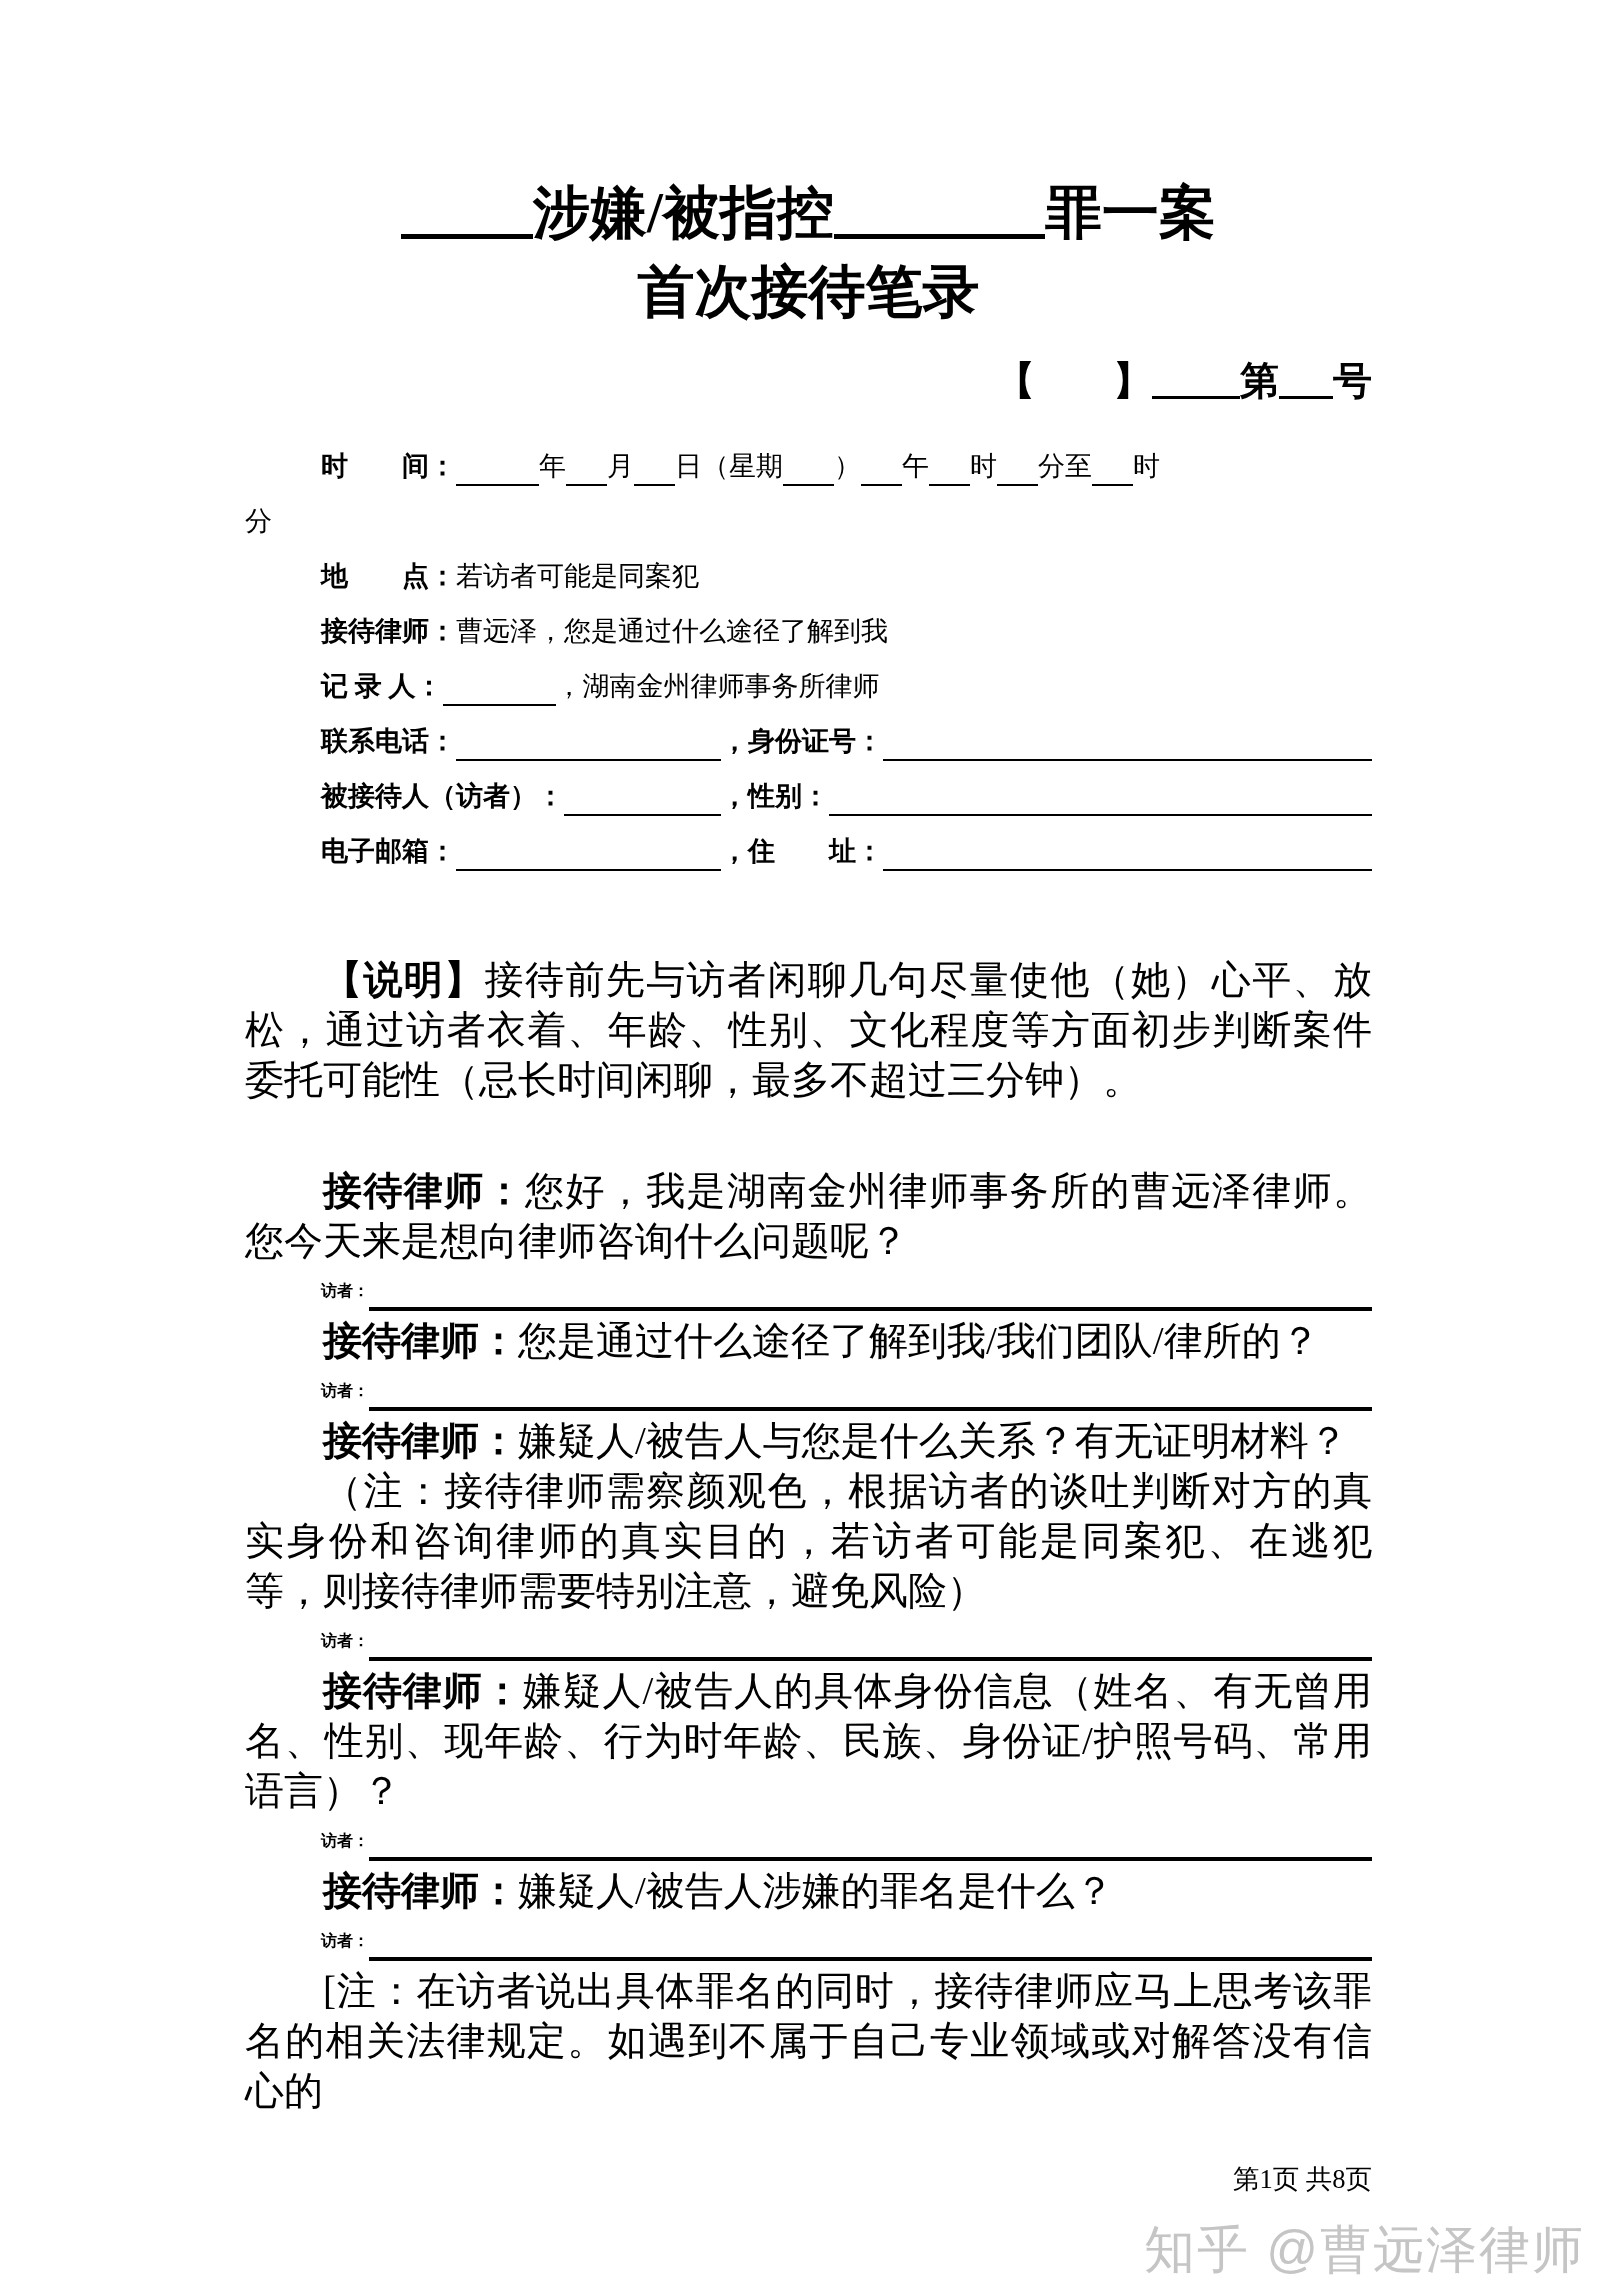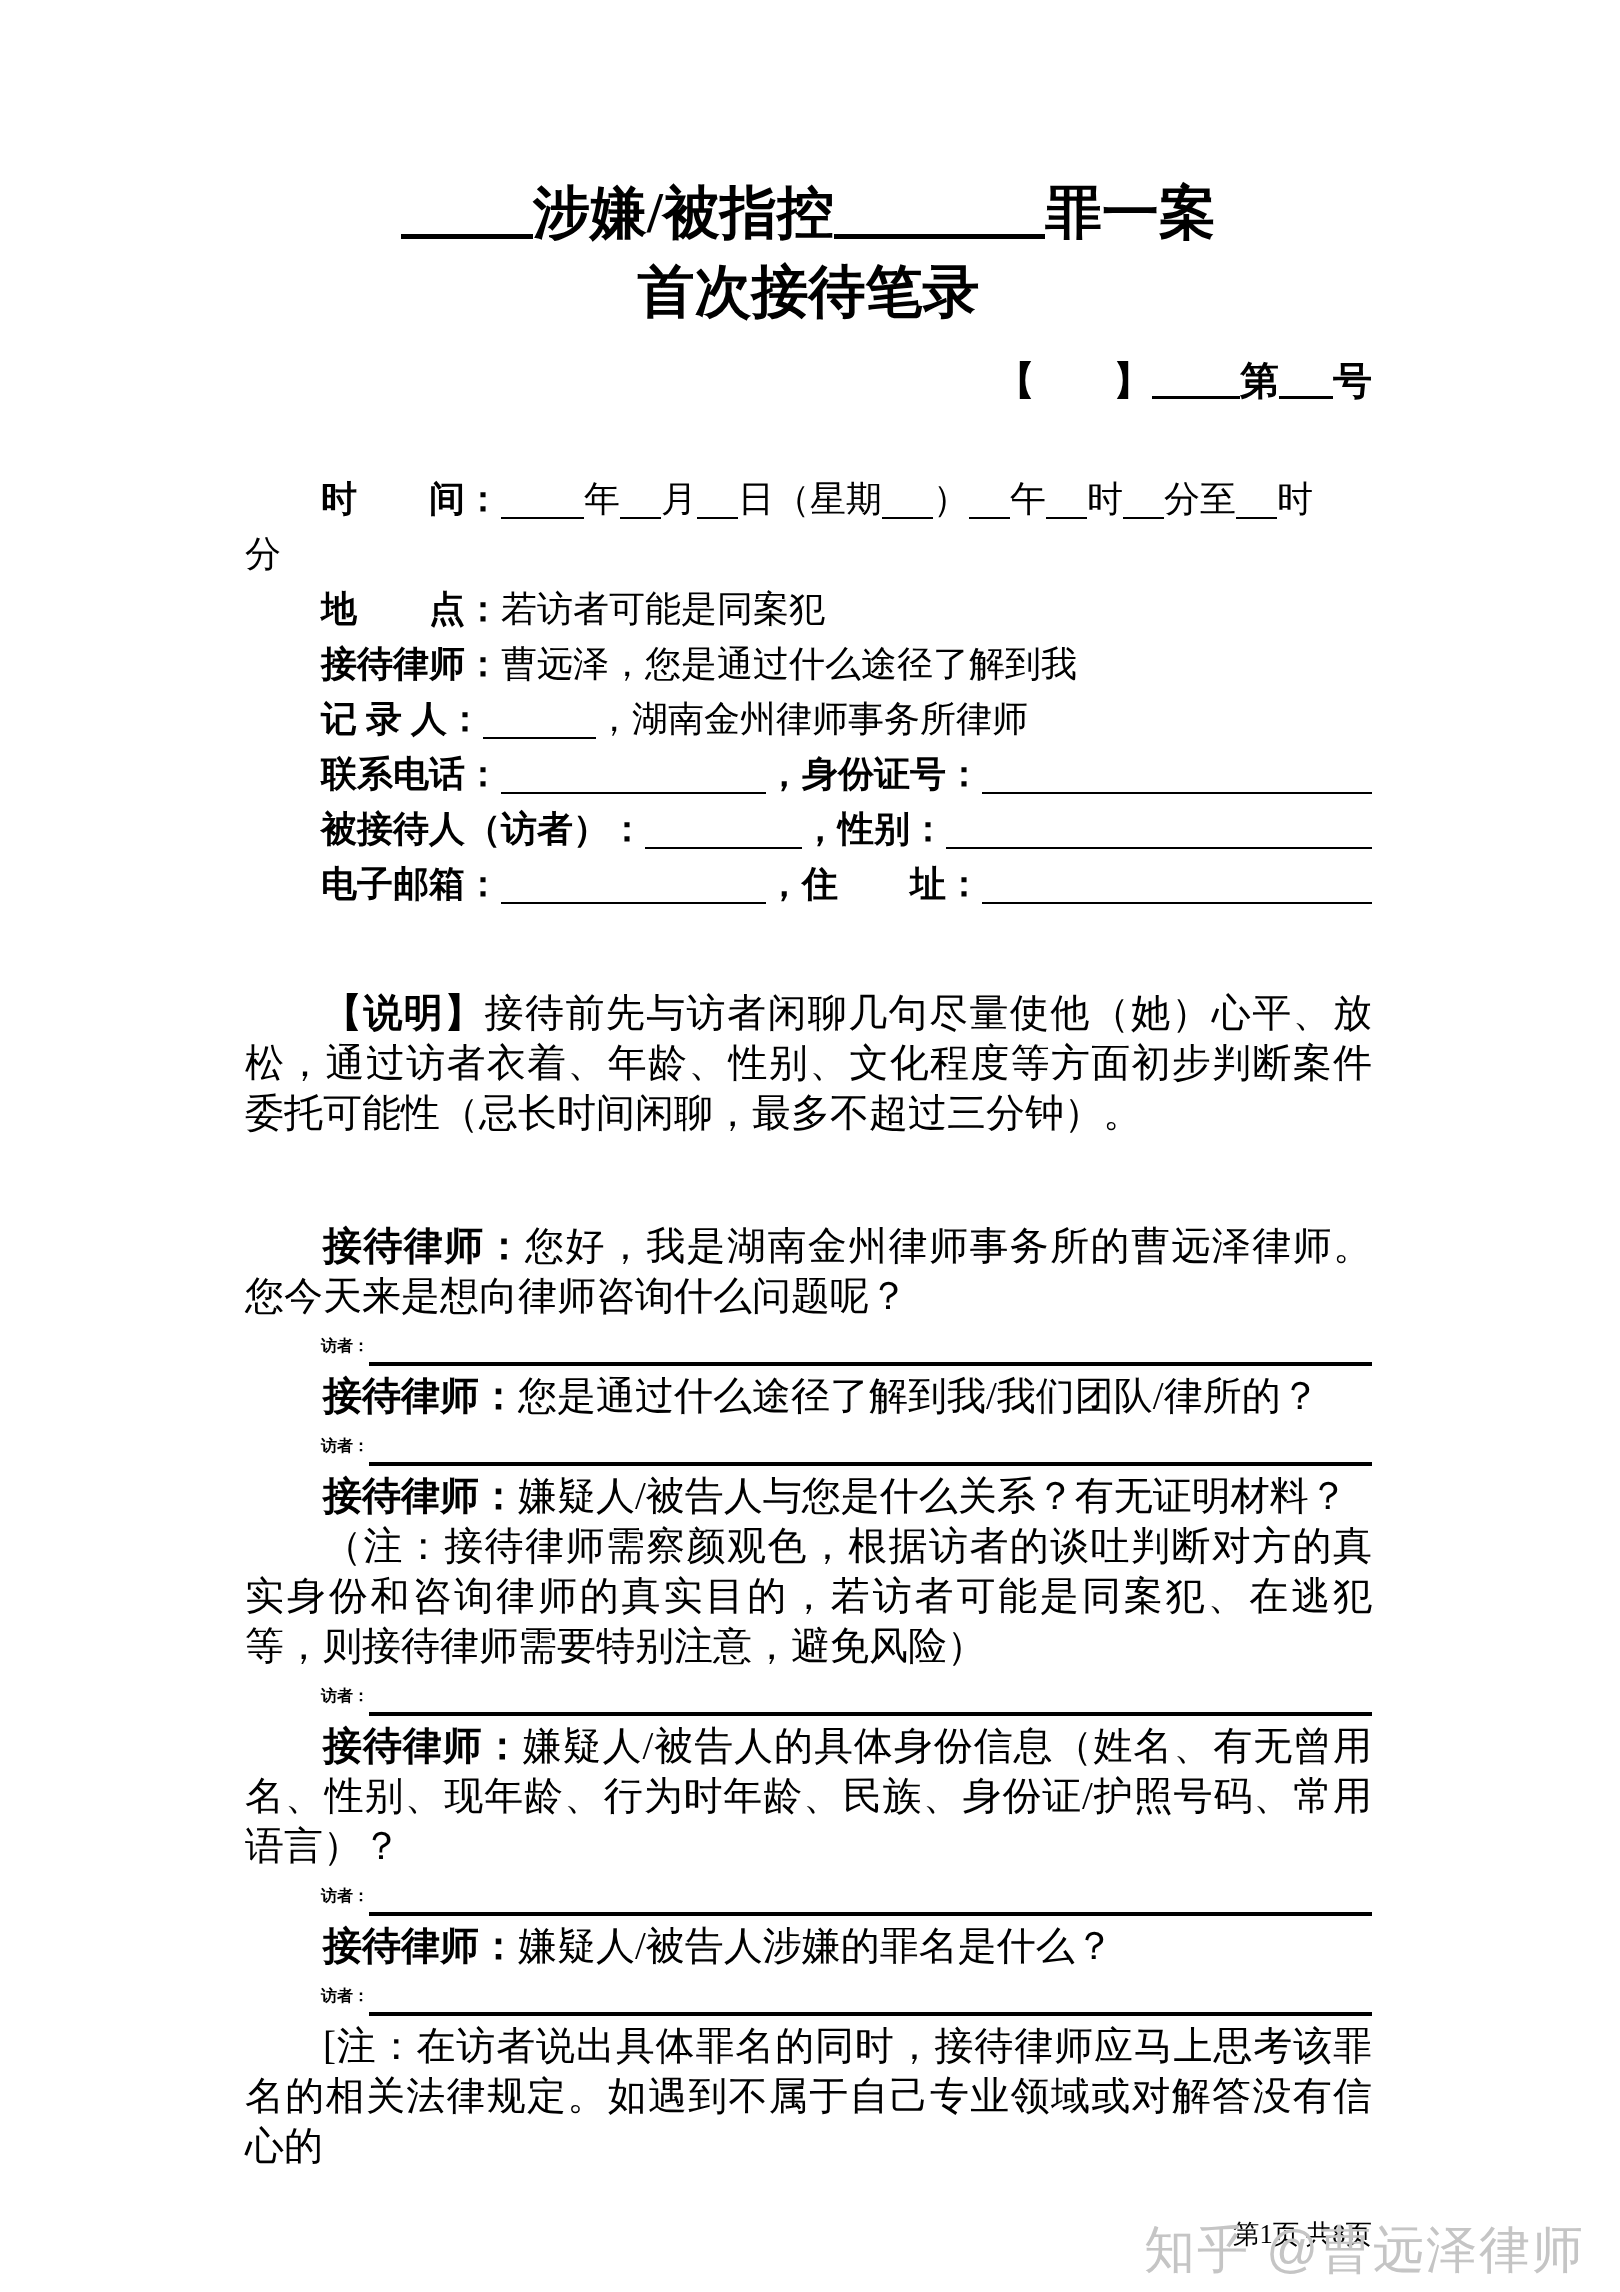--- a/index.html
+++ b/index.html
@@ -17,29 +17,29 @@
   .title-line.second{margin-top:6px;}
   .blank{display:inline-block;border-bottom:3.9px solid #000;height:1px;}
   .title-line .blank{border-bottom-width:5.9px;margin-bottom:9.8px;}
   
   .case-line{
     display:flex;justify-content:flex-end;align-items:flex-end;
     font-weight:bold;font-size:39px;line-height:51px;margin-top:27.4px;white-space:pre;
   }
   .case-line .blank{border-bottom-width:3.9px;margin-bottom:7.8px;}
   
-  .fields{margin-top:66px;font-size:36px;}
+  .fields{margin-top:33px;font-size:27px;}
   .fline{display:flex;align-items:flex-end;line-height:55px;white-space:pre;}
   .fline .blank{border-bottom-width:2.9px;margin-bottom:8.8px;}
   .fline.indent{padding-left:76px;}
   .flexfill{flex:1 1 auto;}
   
   .para{font-size:39px;line-height:50px;text-indent:2em;text-align:justify;}
   .notice{margin-top:76px;}
-  .dialog{margin-top:83px;}
+  .dialog{margin-top:61px;}
   .dialog .fline{line-height:50px;padding-left:76px;}
   .dialog .fline .blank{border-bottom-width:4.9px;margin-bottom:5.9px;}
   .footer{margin-top:45px;text-align:right;font-size:26.5px;}
   .watermark{
     position:absolute;right:35px;bottom:7.8px;
     font-size:51px;color:#c5c5c5;letter-spacing:2px;
     font-family:Liberation Sans, sans-serif;
   }
 </style>
 </head>

